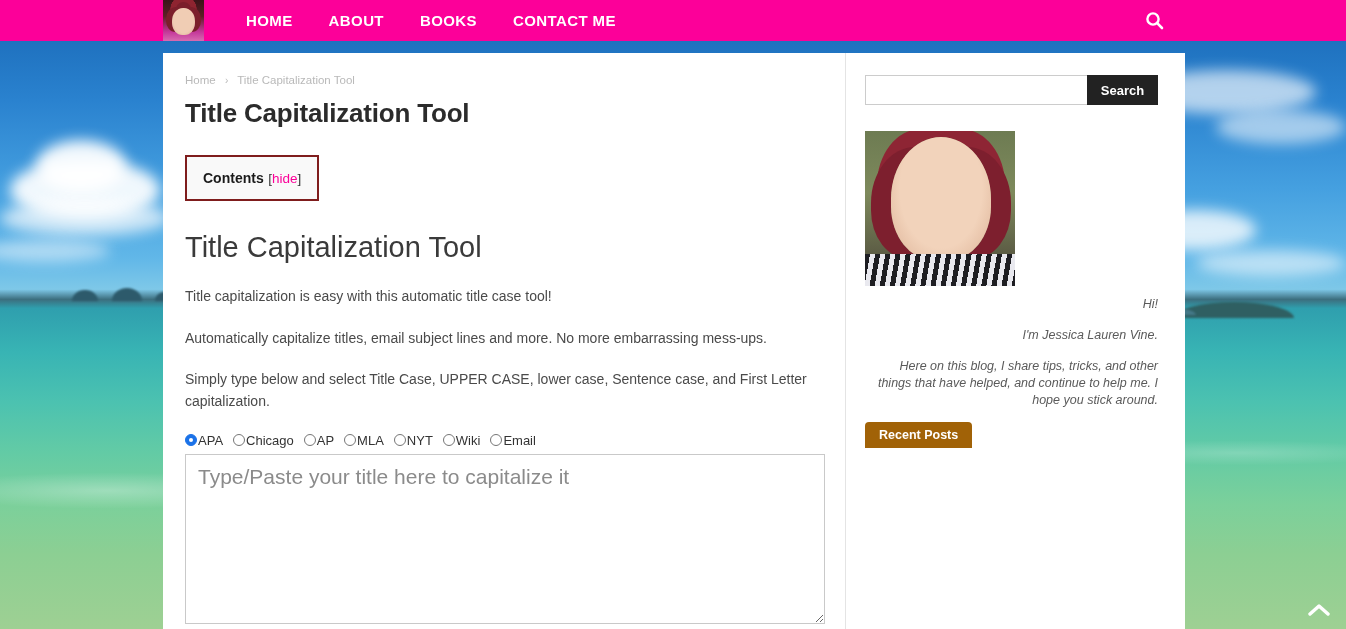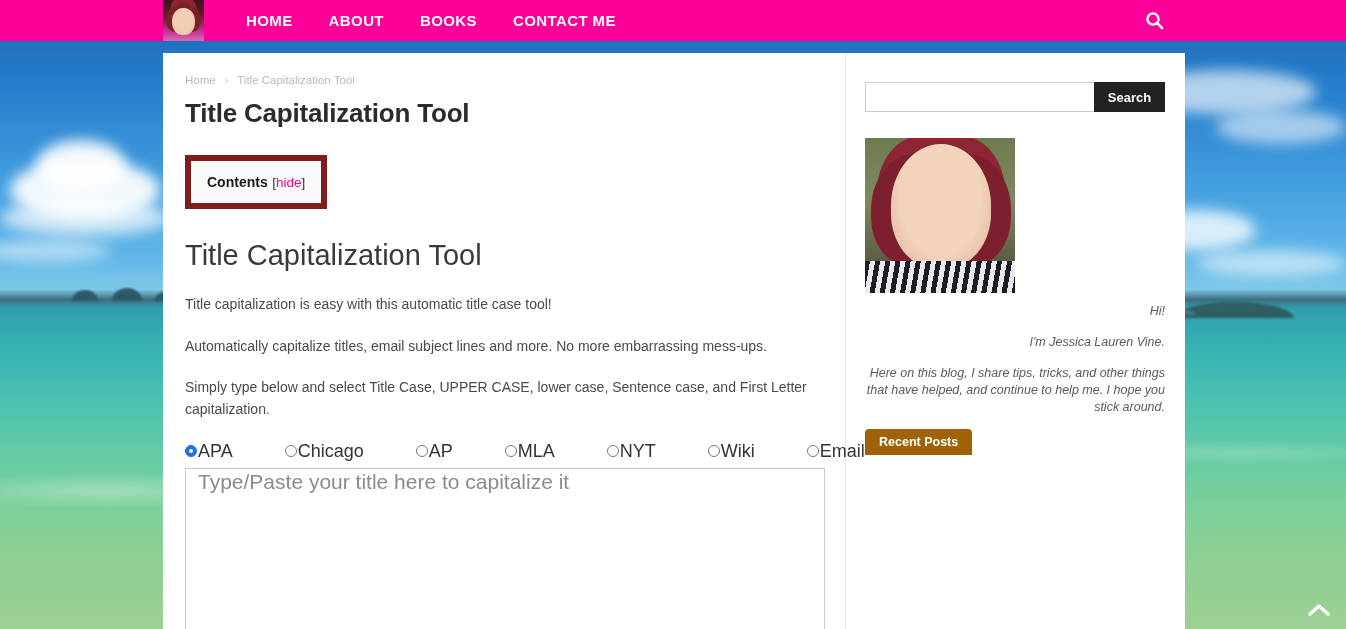--- a/index.html
+++ b/index.html
@@ -97,51 +97,51 @@
   
   #main-col { position:absolute; left:0; top:0; width:682px; height:588px; padding:16px 30px 0 22px; }
   #breadcrumb { font-size:11.5px; color:#b9b9b9; margin:5px 0 12px 0; }
   #breadcrumb span { color:#b9b9b9; }
   .crumb-sep { margin:0 6px; font-size:10px; }
   #page-title {
     font-size:26px; font-weight:bold; color:#2b2b2b; margin:0 0 26px 0;
     letter-spacing:-.2px;
   }
   #toc-box {
-    display:inline-block; border:6px solid #7f1d1d; background:#f9f9f9;
+    display:inline-block; border:2px solid #7f1d1d; background:#f9f9f9;
     padding:12px 16px; margin-bottom:30px;
   }
   #toc-label { font-size:14px; font-weight:bold; color:#1b1b1b; }
   #toc-bracket { font-size:13.5px; color:#333; }
   #toc-hide { font-size:13.5px; color:#fc0099; cursor:pointer; }
   #article-heading {
     font-size:29px; font-weight:normal; color:#3a3a3a; margin:0 0 22px 0;
   }
   .para { font-size:14px; color:#4a4a4a; line-height:1.55; margin:0 0 20px 0; max-width:625px; }
-  #radio-row { display:flex; align-items:center; font-size:18px; color:#333; margin:0 0 6px 0;gap:42px; }
+  #radio-row { display:flex; align-items:center; font-size:13px; color:#333; margin:0 0 6px 0; }
   .radio-opt { display:flex; align-items:center; margin-right:4px; cursor:pointer; }
   .radio-dot {
     width:12px; height:12px; border-radius:50%; border:1px solid #767676;
     background:#fff; margin-right:1px; display:inline-block; position:relative; flex:none;
   }
   .radio-dot.checked { border-color:#1b72e8; background:#1b72e8; }
   .radio-dot.checked::after {
     content:""; position:absolute; left:3px; top:3px; width:4px; height:4px;
     border-radius:50%; background:#fff;
   }
   .radio-label { margin-right:6px; }
   #title-textarea {
     display:block; width:640px; height:170px; border:1px solid #c9c9c9;
     font-family:"Liberation Sans", sans-serif; font-size:21px; color:#757575;
-    padding:1px 12px; resize:both; outline:none; background:#fff;
+    padding:10px 12px; resize:both; outline:none; background:#fff;
   }
   #title-textarea::placeholder { color:#8b8b8b; }
 
   
-  #sidebar { position:absolute; left:683px; top:7px; width:339px; height:464px; padding:22px 20px 0 19px; }
+  #sidebar { position:absolute; left:683px; top:0; width:339px; height:464px; padding:22px 27px 0 19px; }
   #search-row { display:flex; height:30px; margin-bottom:26px; }
   #sidebar-search-input {
     flex:1; border:1px solid #ccc; border-right:none; outline:none;
     font-family:"Liberation Sans", sans-serif; font-size:13px; padding:0 8px; color:#333;
   }
   #sidebar-search-button {
     width:71px; background:#222; color:#fff; border:none;
     font-family:"Liberation Sans", sans-serif; font-size:13px; font-weight:bold; cursor:pointer;
   }
   #author-photo {

